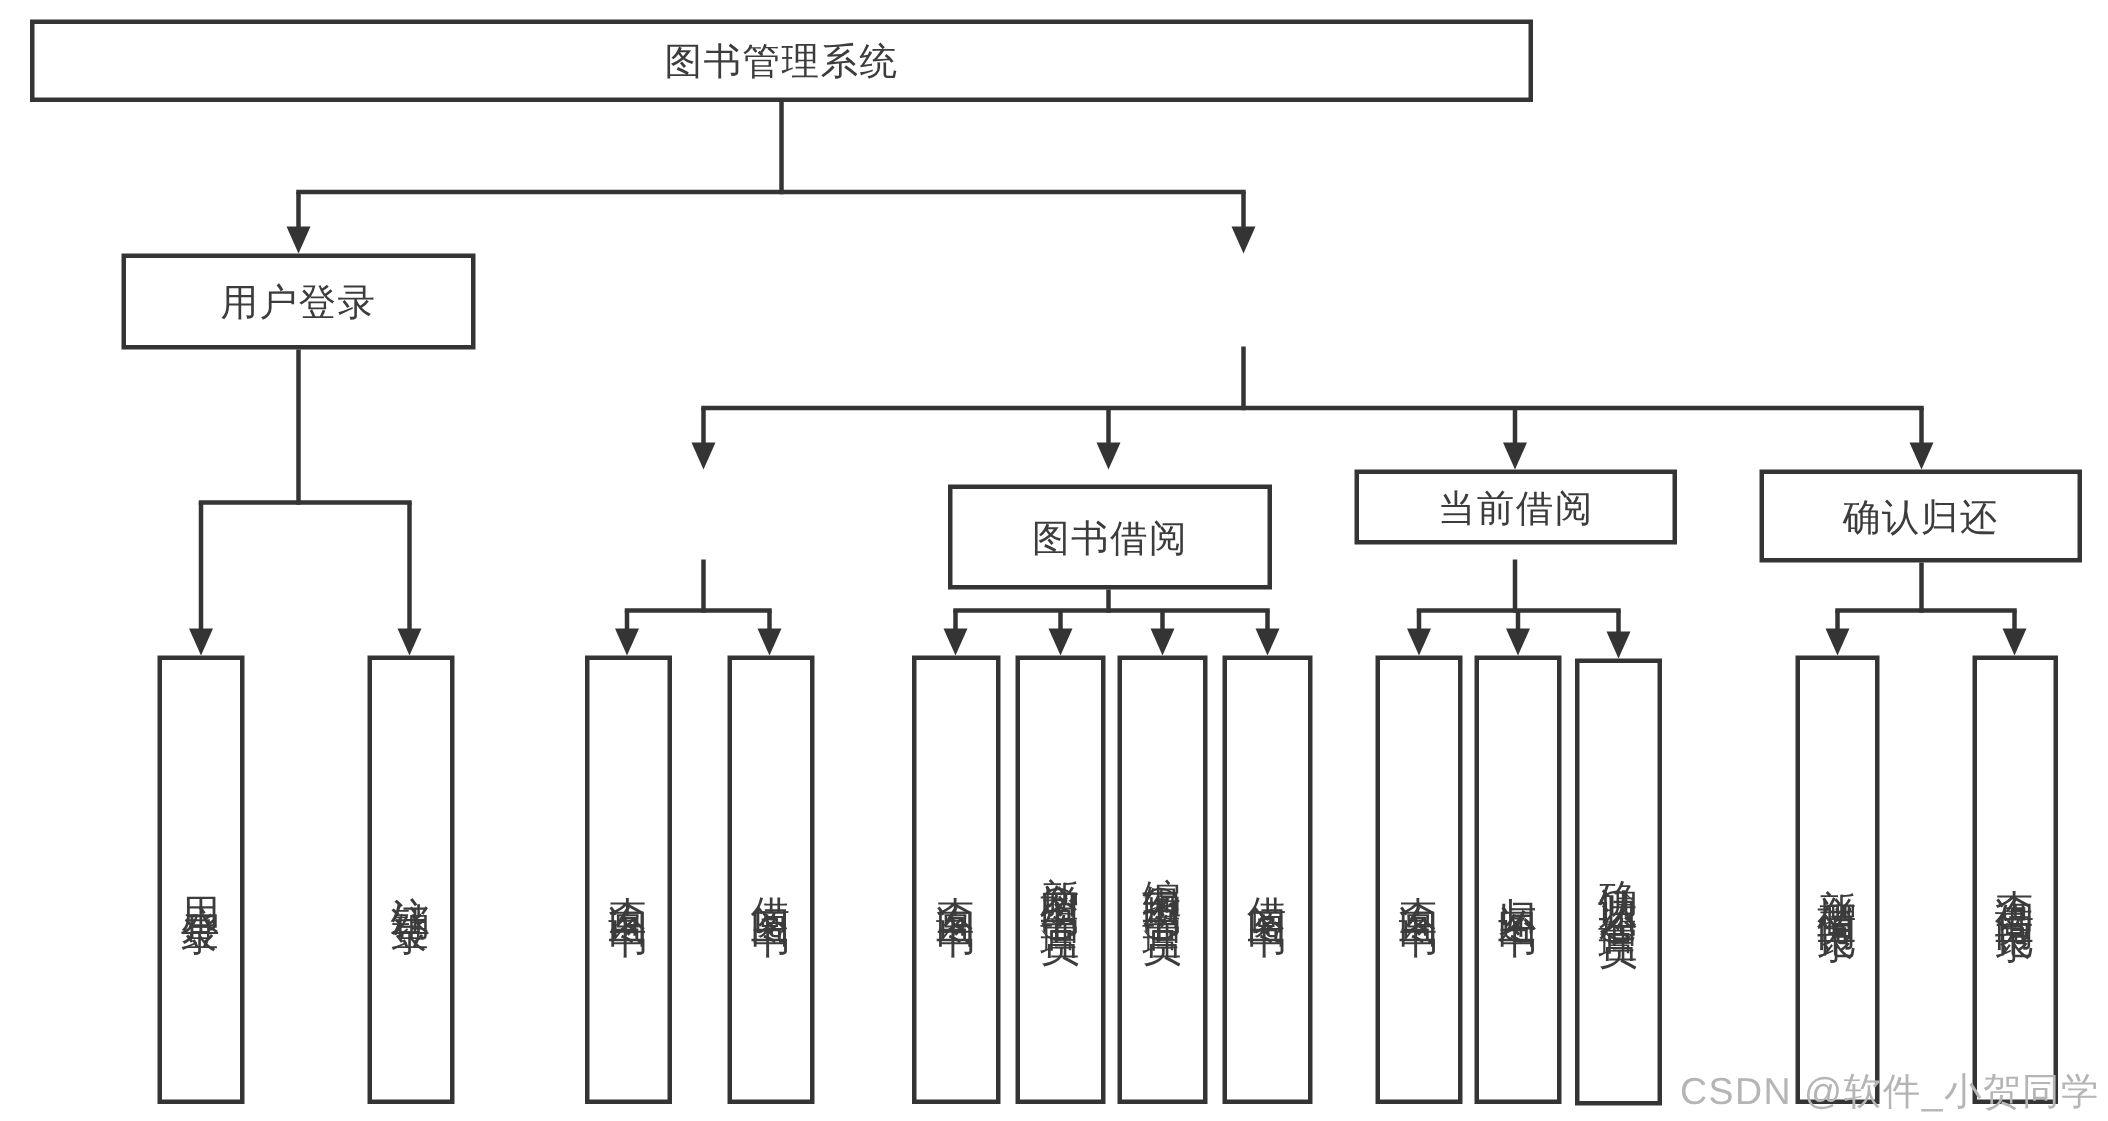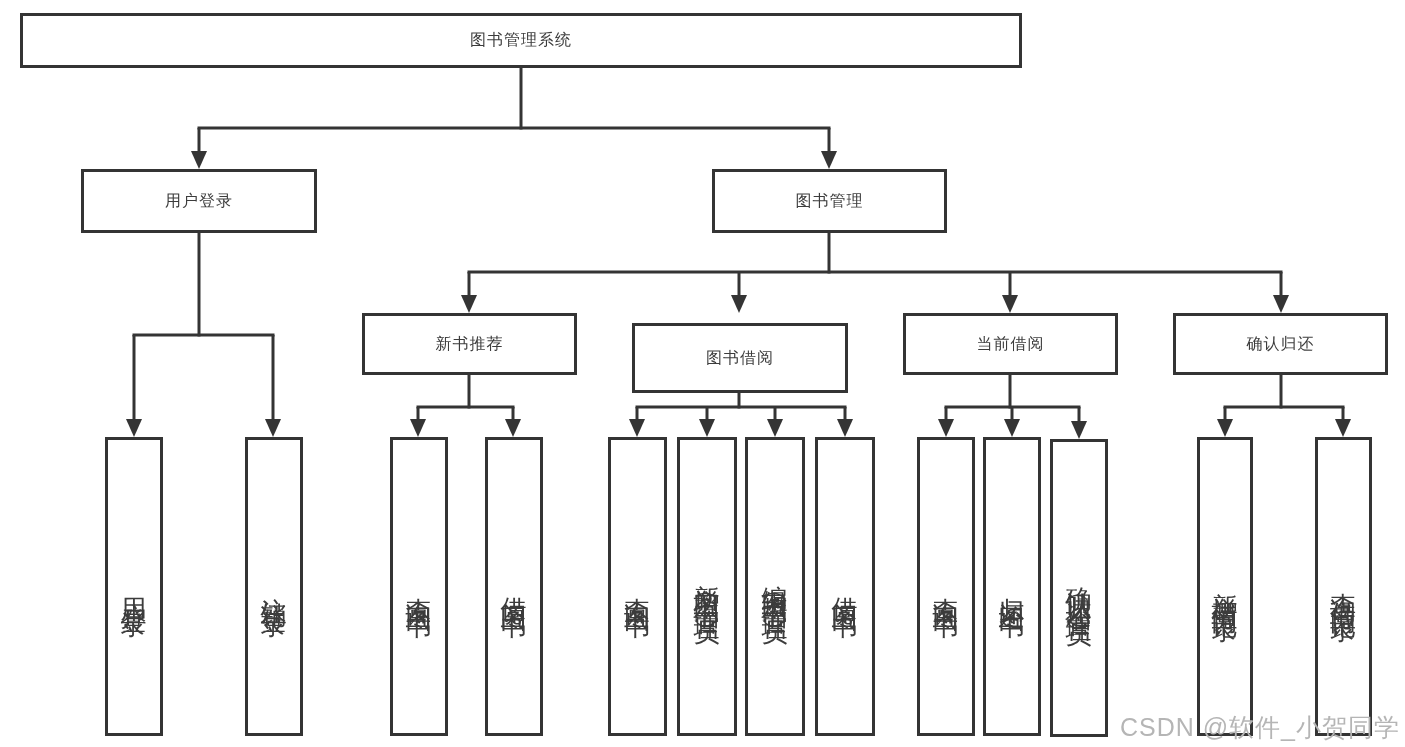--- a/index.html
+++ b/index.html
@@ -25,21 +25,21 @@
     position:absolute;
     box-sizing:border-box;
     background:#ffffff;
     border:3px solid var(--line);
     display:flex;
     align-items:center;
     justify-content:center;
     color:var(--text);
   }
   .hbox{
-    font-size:16px;
+    font-size:25px;
     letter-spacing:1px;
     white-space:nowrap;
   }
   .vbox{
     writing-mode:vertical-rl;
     text-orientation:mixed;
     font-size:26px;
     letter-spacing:5px;
     line-height:1;
   }
@@ -110,25 +110,23 @@
       <polygon points="1071,421 1087,421 1079,439" fill="#343434"></polygon>
       <line x1="1225" y1="407" x2="1225" y2="422" stroke="#343434" stroke-width="3"></line>
       <polygon points="1217,419 1233,419 1225,437" fill="#343434"></polygon>
       <line x1="1343" y1="407" x2="1343" y2="422" stroke="#343434" stroke-width="3"></line>
       <polygon points="1335,419 1351,419 1343,437" fill="#343434"></polygon>
     </svg>
 
   <div class="box hbox" style="left:20px;top:13px;width:1002px;height:55px;">图书管理系统</div>
 
   <div class="box hbox" style="left:81px;top:169px;width:236px;height:64px;">用户登录</div>
-  <div class="box hbox" style="left:712px;top:169px;width:235px;height:64px;">图书管理</div>
 
-  <div class="box hbox" style="left:362px;top:313px;width:215px;height:62px;">新书推荐</div>
   <div class="box hbox" style="left:632px;top:323px;width:216px;height:70px;">图书借阅</div>
-  <div class="box hbox" style="left:903px;top:313px;width:215px;height:62px;">当前借阅</div>
+  <div class="box hbox" style="left:903px;top:313px;width:215px;height:50px;">当前借阅</div>
   <div class="box hbox" style="left:1173px;top:313px;width:215px;height:62px;">确认归还</div>
 
   <div class="box vbox" style="left:105px;top:437px;width:58px;height:299px;">用户登录</div>
   <div class="box vbox" style="left:245px;top:437px;width:58px;height:299px;">注销登录</div>
 
   <div class="box vbox" style="left:390px;top:437px;width:58px;height:299px;">查询图书</div>
   <div class="box vbox" style="left:485px;top:437px;width:58px;height:299px;">借阅图书</div>
 
   <div class="box vbox" style="left:608px;top:437px;width:59px;height:299px;">查询图书</div>
   <div class="box vbox" style="left:677px;top:437px;width:60px;height:299px;">新增图书（管理员）</div>

